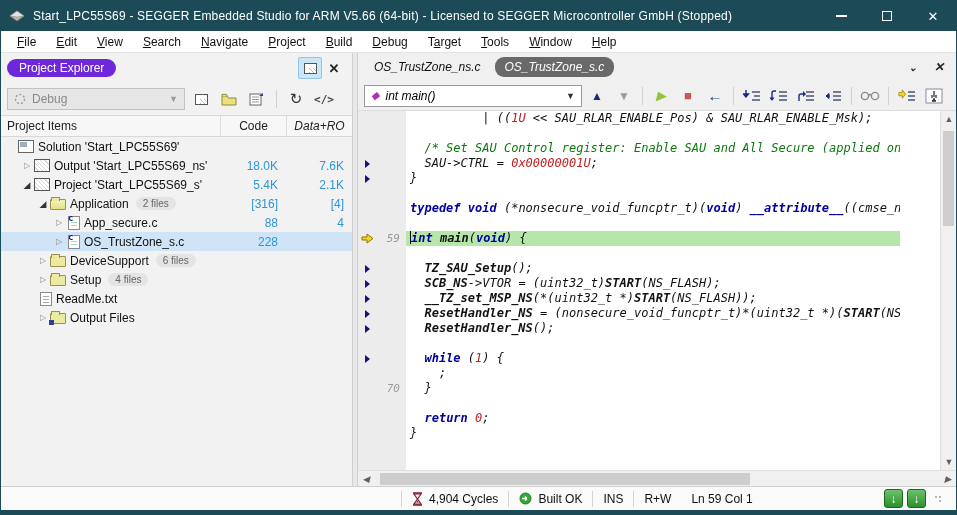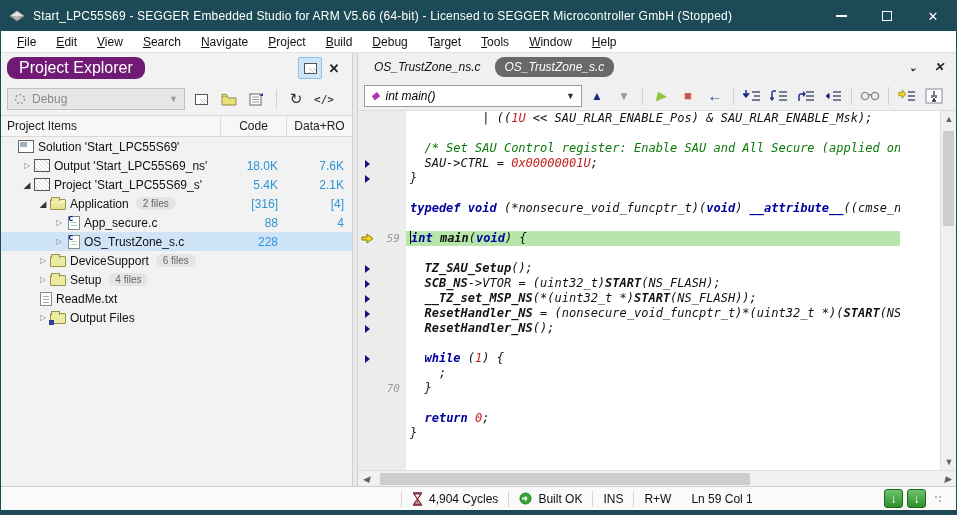--- a/index.html
+++ b/index.html
@@ -21,41 +21,41 @@
   .menu-item u { text-decoration:underline; }
 
   
   .main { flex:1 1 auto; display:flex; min-height:0; background:#f0f0f0; }
   .left-panel { width:352px; flex:0 0 auto; background:#f2f2f2; display:flex; flex-direction:column; border-right:1px solid #cfcfcf; }
   .splitter { width:5px; flex:0 0 auto; background:#e9e9e9; border-right:1px solid #cfcfcf; }
   .editor-panel { flex:1 1 auto; display:flex; flex-direction:column; min-width:0; background:#f0f0f0;font-style:italic; }
 
   
   .pe-header { height:30px; display:flex; align-items:center; padding:0 6px; }
-  .pill { background:#701a75; color:#fff; border-radius:9px; padding:2px 12px; font-size:16px; }
+  .pill { background:#6d28d9; color:#fff; border-radius:9px; padding:2px 12px; font-size:12px; }
   .pe-header .spacer { flex:1; }
   .icon-btn { width:24px; height:22px; display:flex; align-items:center; justify-content:center; border:1px solid transparent; border-radius:2px; }
   .icon-btn.active { background:#cde6f7; border-color:#90c4e8; }
   .x-glyph { font-size:13px; font-weight:bold; color:#222; }
   .mini-window { width:13px; height:11px; border:1px solid #555; background:#fff; position:relative; }
   .mini-window::after { content:""; position:absolute; right:0; bottom:0; width:7px; height:5px;
       background:repeating-linear-gradient(45deg,#bbb 0 1px,#fff 1px 3px); }
 
   .pe-toolbar { height:32px; display:flex; align-items:center; gap:4px; padding:0 6px; }
   .cfg-dd { width:178px; height:22px; background:#e6e6e6; border:1px solid #c2c2c2; color:#8a8a8a; display:flex; align-items:center; padding:0 6px; gap:6px; }
   .cfg-dd .caret { margin-left:auto; color:#9a9a9a; font-size:9px; }
   .tb-sep { width:1px; height:18px; background:#d0d0d0; margin:0 3px; }
   .tbtn { width:24px; height:22px; display:flex; align-items:center; justify-content:center; border-radius:2px; }
   .code-glyph { font-family:"DejaVu Sans Mono",monospace; font-size:11px; font-weight:bold; color:#444; }
   .refresh-glyph { font-size:15px; color:#333; }
 
   .pe-grid-header { height:22px; display:flex; align-items:center; background:#f7f7f7; border-top:1px solid #d8d8d8; border-bottom:1px solid #d8d8d8; font-size:12px; color:#222; }
   .col-items { flex:1; padding-left:6px; }
   .col-code  { width:66px; text-align:center; border-left:1px solid #dcdcdc; align-self:stretch; display:flex; align-items:center; justify-content:center; }
-  .col-data  { width:66px; text-align:center; border-left:1px solid #dcdcdc; align-self:stretch; display:flex; align-items:center; justify-content:center; }
+  .col-data  { width:66px; text-align:center; border-left:1px solid #dcdcdc; align-self:stretch; display:flex; align-items:center; justify-content:center;font-style:italic; }
 
   .pe-tree { flex:1; background:#f2f2f2; overflow:hidden; position:relative; }
   .tree-row { height:19px; display:flex; align-items:center; font-size:12px; color:#111; }
   .tree-row.selected { background:#cfe5f7; }
   .tree-row .tw { flex:1; display:flex; align-items:center; min-width:0; overflow:hidden; white-space:nowrap; }
   .tree-row .vcode, .tree-row .vdata { width:66px; text-align:right; padding-right:8px; color:#2e95d8; flex:0 0 auto; }
   .arrow { width:12px; text-align:center; font-size:8px; color:#8a8a8a; flex:0 0 auto; }
   .arrow.exp { color:#333; font-size:9px; }
   .t-icon { width:16px; height:13px; margin:0 4px 0 1px; flex:0 0 auto; position:relative; }
   .badge { background:#e4e4e4; border-radius:8px; color:#666; font-size:10px; padding:1px 7px; margin-left:7px; }

